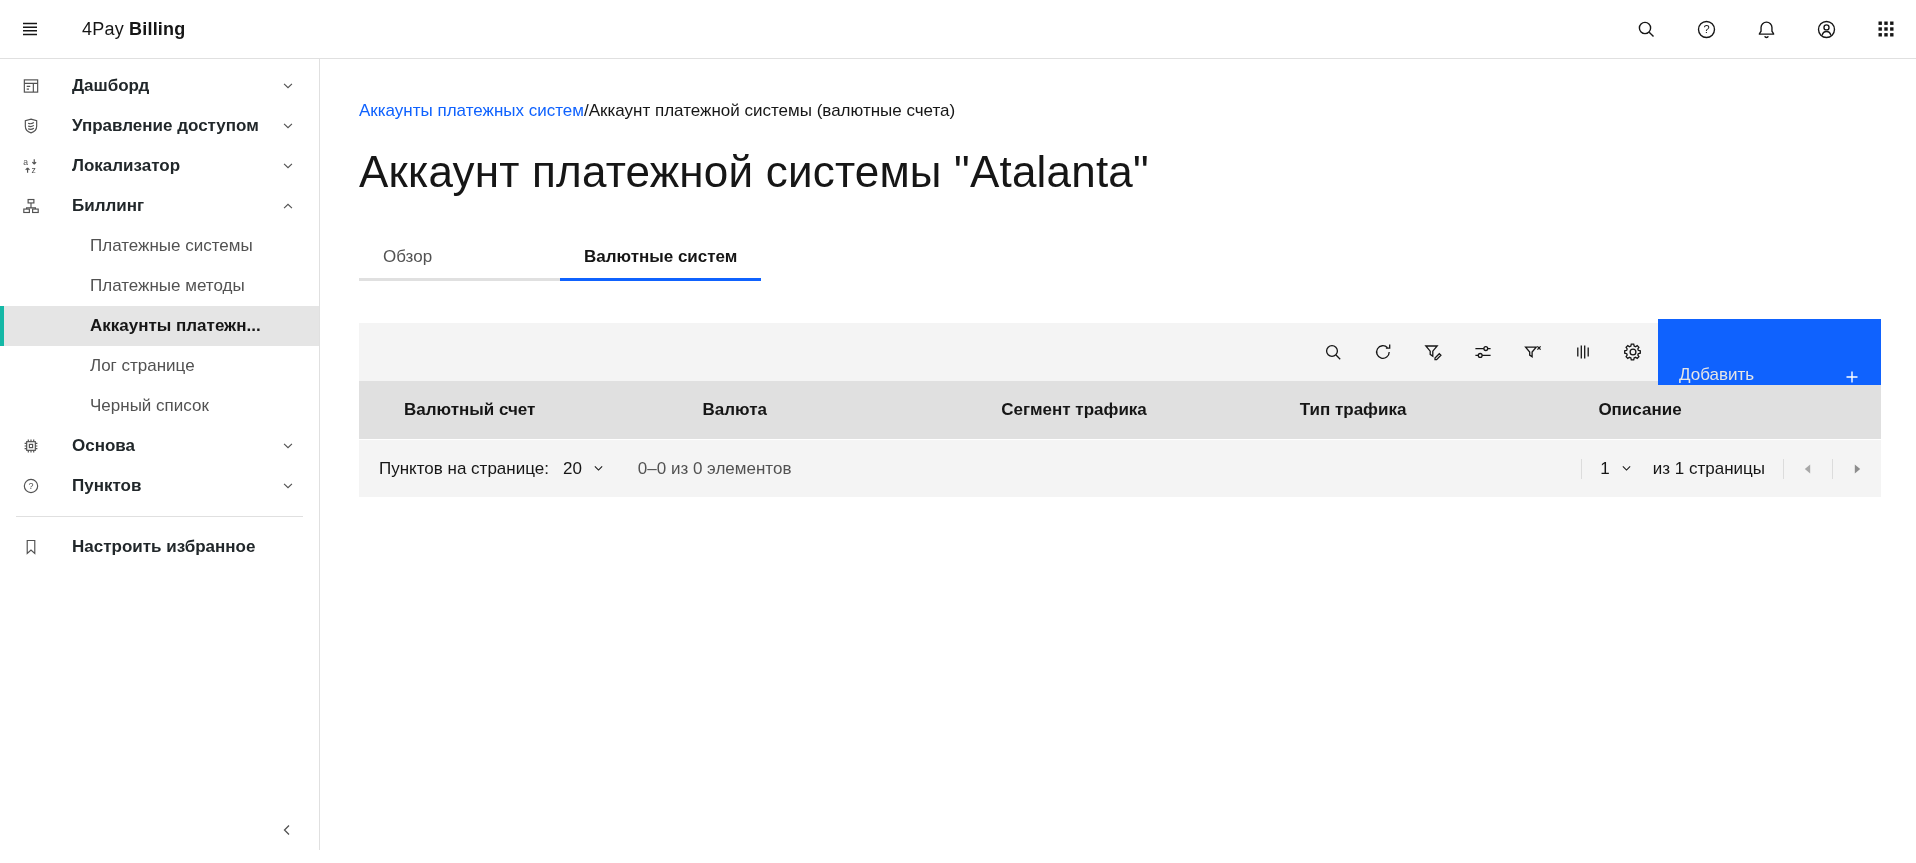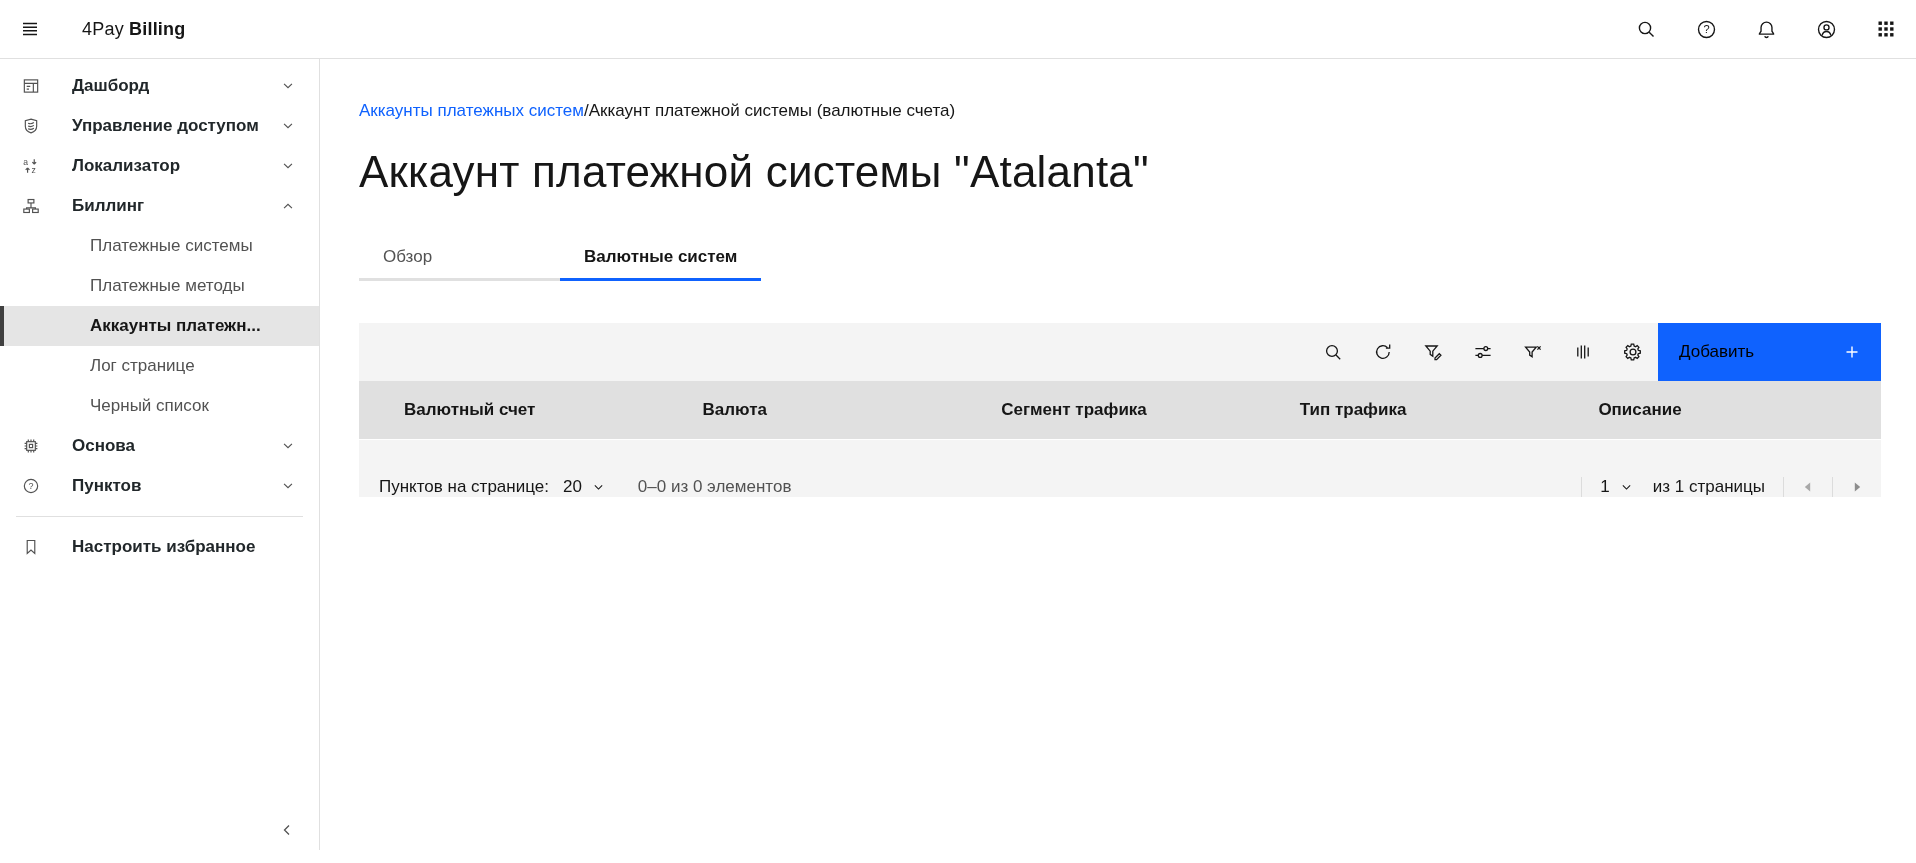--- a/index.html
+++ b/index.html
@@ -21,21 +21,21 @@
   
   .sidebar { position:absolute; top:46px; left:0; width:320px; height:804px; background:#fff;
              border-right:1px solid #e0e0e0; padding-top:20px; }
   .nav-item { height:40px; display:flex; align-items:center; padding-left:22px; padding-right:24px;
               cursor:pointer; }
   .nav-icon { width:18px; height:18px; color:#525252; flex:none; display:flex; align-items:center; }
   .nav-label { margin-left:32px; font-size:17px; font-weight:700; color:#21272a; flex:1; white-space:nowrap; }
   .nav-chevron { width:14px; height:14px; color:#525252; flex:none; display:flex; }
   .nav-subitem { height:40px; display:flex; align-items:center; padding-left:90px; cursor:pointer; }
   .nav-subitem span { font-size:17px; color:#525252; white-space:nowrap; }
-  .nav-subitem.selected { background:#e5e5e5; border-left:4px solid #404040; padding-left:86px; }
+  .nav-subitem.selected { background:#e5e5e5; border-left:4px solid #14b8a6; padding-left:86px; }
   .nav-subitem.selected span { font-weight:700; color:#161616; }
   .sidebar-divider { height:1px; background:#e0e0e0; margin:10px 16px; }
   .collapse-btn { position:absolute; bottom:2px; right:14px; width:36px; height:36px; border:none;
                   background:none; display:flex; align-items:center; justify-content:center;
                   cursor:pointer; color:#525252; }
   .sidebar-scroll-thumb { position:absolute; top:455px; left:321px; width:4px; height:22px;
                           background:#aeaeae; border-radius:2px; }
 
   
   .main { position:absolute; top:59px; left:320px; width:1596px; height:804px;
@@ -52,32 +52,32 @@
          font-size:17px; color:#525252; cursor:pointer; border-bottom:3px solid #e0e0e0;
          font-family:inherit; }
   .tab.active { color:#161616; font-weight:700; border-bottom-color:#0f62fe; }
 
   .toolbar { margin-top:42px; width:1522px; height:58px; background:#f4f4f4; display:flex;
              align-items:center; }
   .toolbar-spacer { flex:1; }
   .toolbar-icon-btn { width:50px; height:58px; border:none; background:none; display:flex;
                       align-items:center; justify-content:center; cursor:pointer; color:#161616; }
   .toolbar-icon-btn:last-of-type { margin-right:26px; }
-  .add-btn { width:223px; height:58px; border:none; background:#0f62fe; color:#000000; font-size:17px;
-             display:flex; align-items:center; justify-content:space-between; padding:0 21px;
+  .add-btn { width:223px; height:66px; border:none; background:#0f62fe; color:#e5e5e5; font-size:17px;
+             display:flex; align-items:flex-end; justify-content:space-between; padding:0 21px;
              cursor:pointer; font-family:inherit; }
   .add-btn .plus { display:flex; color:#fff; }
 
   .thead { width:1522px; height:58px; background:#e0e0e0; display:flex; }
   .th { flex:1; display:flex; align-items:center; padding-left:16px; font-size:17px; font-weight:700;
         color:#161616; cursor:pointer; }
   .th:first-child { padding-left:45px; }
 
   .pagination { width:1522px; height:58px; background:#f4f4f4; border-top:1px solid #fff;
-                display:flex; align-items:flex-end; font-size:17px; color:#161616; }
+                display:flex; align-items:center; font-size:17px; color:#161616; }
   .pg-left { display:flex; align-items:center; padding-left:20px; }
   .pg-label { white-space:nowrap; }
   .pg-select { display:flex; align-items:center; gap:10px; border:none; background:none;
                font-size:17px; color:#161616; margin:0 14px; cursor:pointer; font-family:inherit; }
   .pg-divider { width:1px; background:#dcdcdc; }
   .pg-range { color:#525252; padding:0 18px; display:flex; align-items:center; white-space:nowrap; }
   .pg-right { margin-left:auto; display:flex; align-items:stretch; }
   .pg-right .pg-select { margin:0 10px 0 18px; }
   .pg-pages { display:flex; align-items:center; padding:0 18px 0 10px; white-space:nowrap; }
   .pg-nav-btn { width:48px; border:none; background:none; display:flex; align-items:center;

